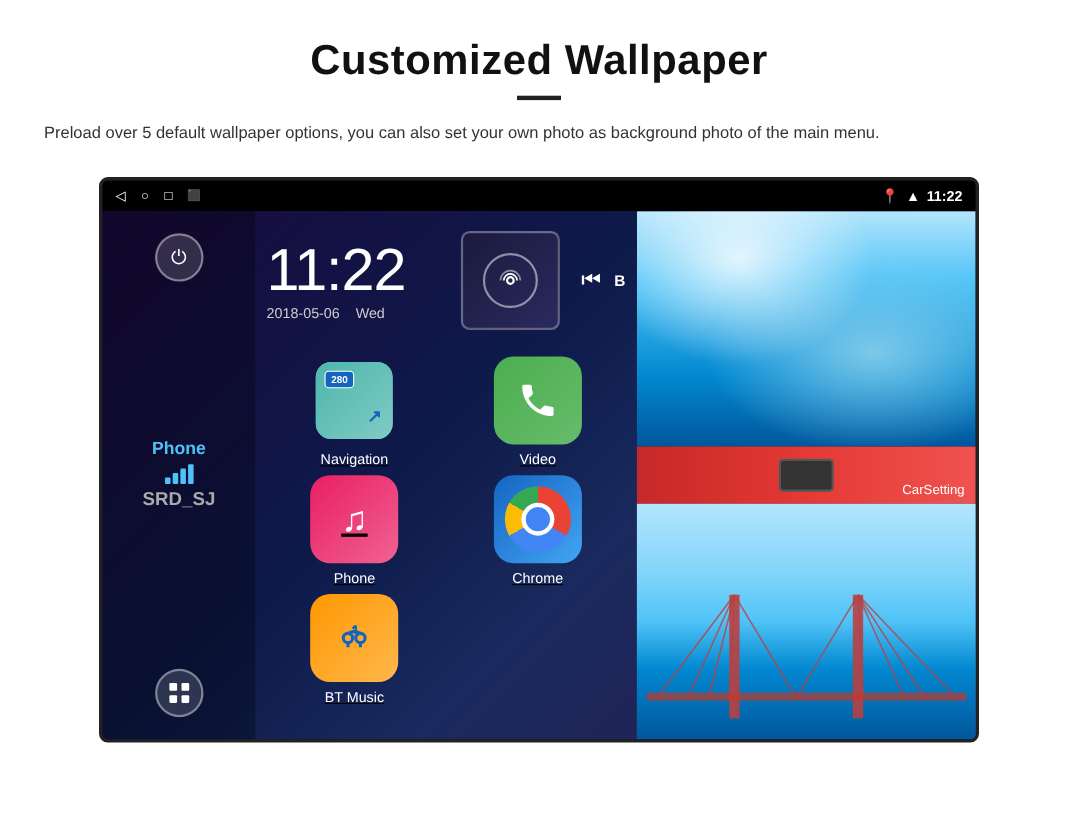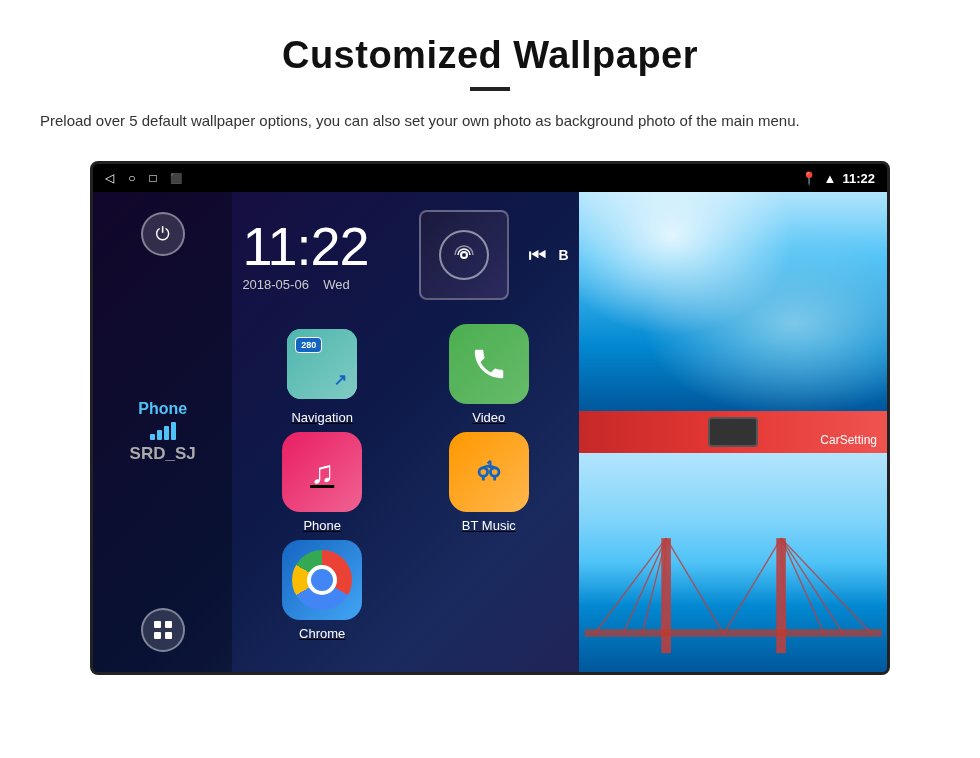--- a/index.html
+++ b/index.html
@@ -538,53 +538,53 @@
           </div>
 
           <div class="app-item">
             <div class="app-icon music-icon">
               <span class="music-note">♫</span>
             </div>
             <span class="app-label">Phone</span>
           </div>
 
           <div class="app-item">
+            <div class="app-icon chrome-icon">
+              <div class="chrome-outer">
+                <div class="chrome-inner"></div>
+              </div>
+            </div>
+            <span class="app-label">Chrome</span>
+          </div>
+
+          <div class="app-item">
             <div class="app-icon bt-icon">
               <svg width="34" height="34" viewBox="0 0 24 24">
                 <circle cx="8" cy="12" r="3" fill="none" stroke="#1565c0" stroke-width="2"></circle>
                 <circle cx="16" cy="12" r="3" fill="none" stroke="#1565c0" stroke-width="2"></circle>
                 <path d="M8 15 L8 18 M16 15 L16 18 M8 9 A8 8 0 0 1 16 9" fill="none" stroke="#1565c0" stroke-width="2"></path>
                 <line x1="11" y1="6" x2="13" y2="4" stroke="#1565c0" stroke-width="1.5"></line>
                 <line x1="13" y1="4" x2="13" y2="9" stroke="#1565c0" stroke-width="1.5"></line>
                 <line x1="13" y1="9" x2="11" y2="7" stroke="#1565c0" stroke-width="1.5"></line>
               </svg>
             </div>
             <span class="app-label">BT Music</span>
           </div>
 
-          <div class="app-item">
-            <div class="app-icon chrome-icon">
-              <div class="chrome-outer">
-                <div class="chrome-inner"></div>
-              </div>
-            </div>
-            <span class="app-label">Chrome</span>
-          </div>
-
 
         </div>
       </div>
 
       <div class="wallpaper-previews">
 
         <div class="wp-top" style="height: 230px;">
           <div class="wp-top-ice"></div>
         </div>
 
-        <div style="height: 42px; background: linear-gradient(90deg, #c62828, #e53935, #ef5350); display: flex; align-items: center; justify-content: center; position: relative;">
+        <div style="height: 52px; background: linear-gradient(90deg, #c62828, #e53935, #ef5350); display: flex; align-items: center; justify-content: center; position: relative;">
           <div style="width: 50px; height: 30px; background: #333; border-radius: 4px; border: 2px solid #555;"></div>
           <span style="color: white; font-size: 12px; position: absolute; right: 10px; bottom: 6px;">CarSetting</span>
         </div>
 
         <div class="wp-bottom" style="flex: 1; position: relative; height: 200px;">
           <div class="wp-bottom-bridge"></div>
           <svg class="bridge-svg" viewBox="0 0 310 160" preserveAspectRatio="xMidYMax meet">
 
             <rect x="80" y="20" width="10" height="120" fill="#b94040" opacity="0.9"></rect>
             <rect x="200" y="20" width="10" height="120" fill="#b94040" opacity="0.9"></rect>

